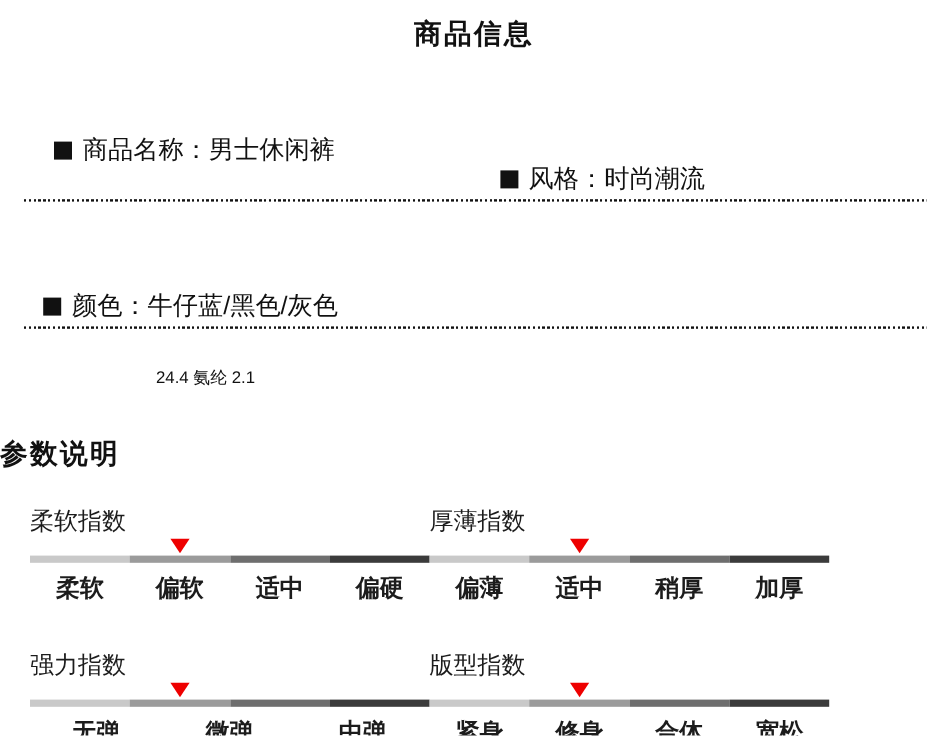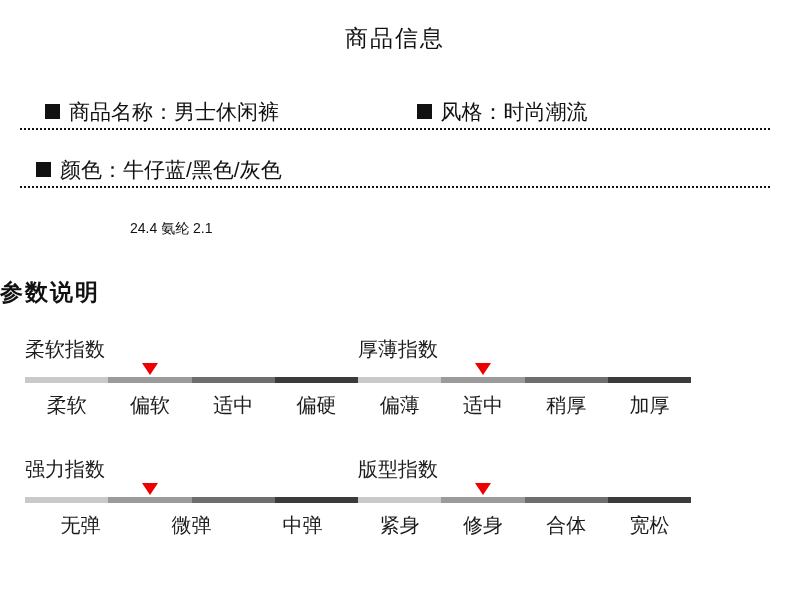--- a/index.html
+++ b/index.html
@@ -4,24 +4,24 @@
 <style>
   html, body { margin: 0; padding: 0; }
   body {
     width: 790px; height: 613px;
     background: #ffffff;
     color: #111111;
     font-family: "Liberation Sans", "DejaVu Sans", sans-serif;
     overflow: hidden;
   }
   .main-title {
-    padding-top: 25px;
+    padding-top: 15px;
     text-align: center;
     font-size: 23px;
-    font-weight: normal;
+    font-weight: bold;
     letter-spacing: 2px;
     line-height: 27px;
   }
   .section-title {
     margin-top: 38px;
     text-align: left;
     font-size: 23px;
     font-weight: bold;
     letter-spacing: 2px;
     line-height: 27px;
@@ -42,21 +42,21 @@
   .info-cell {
     flex: 1 1 50%;
     display: flex;
     align-items: center;
     font-size: 21px;
     line-height: 25px;
     white-space: nowrap;
     overflow: hidden;
   }
   .info-cell.left  { padding-left: 25px; }
-  .info-cell.right { padding-left: 16px; }
+  .info-cell.right { padding-left: 16px; margin-top: 48px; }
   .sq {
     width: 15px; height: 15px;
     background: #111111;
     margin-right: 9px;
     flex: none;
   }
   .continuation {
     margin: 28px 0 0 110px;
     font-size: 14px;
     line-height: 25px;
@@ -93,20 +93,21 @@
     border-top: 12px solid var(--marker, #ee0000);
     transform: translateX(-50%);
   }
   .levels { display: flex; margin-top: 10px; }
   .levels span {
     flex: 1 1 25%;
     text-align: center;
     font-size: 20px;
     line-height: 24px;
     color: #1c1c1c;
+    font-weight: bold;
   }
 </style>
 </head>
 <body>
 
 <div class="main-title">商品信息</div>
 
 <div class="info-table">
   <div class="info-row">
     <div class="info-cell left">

